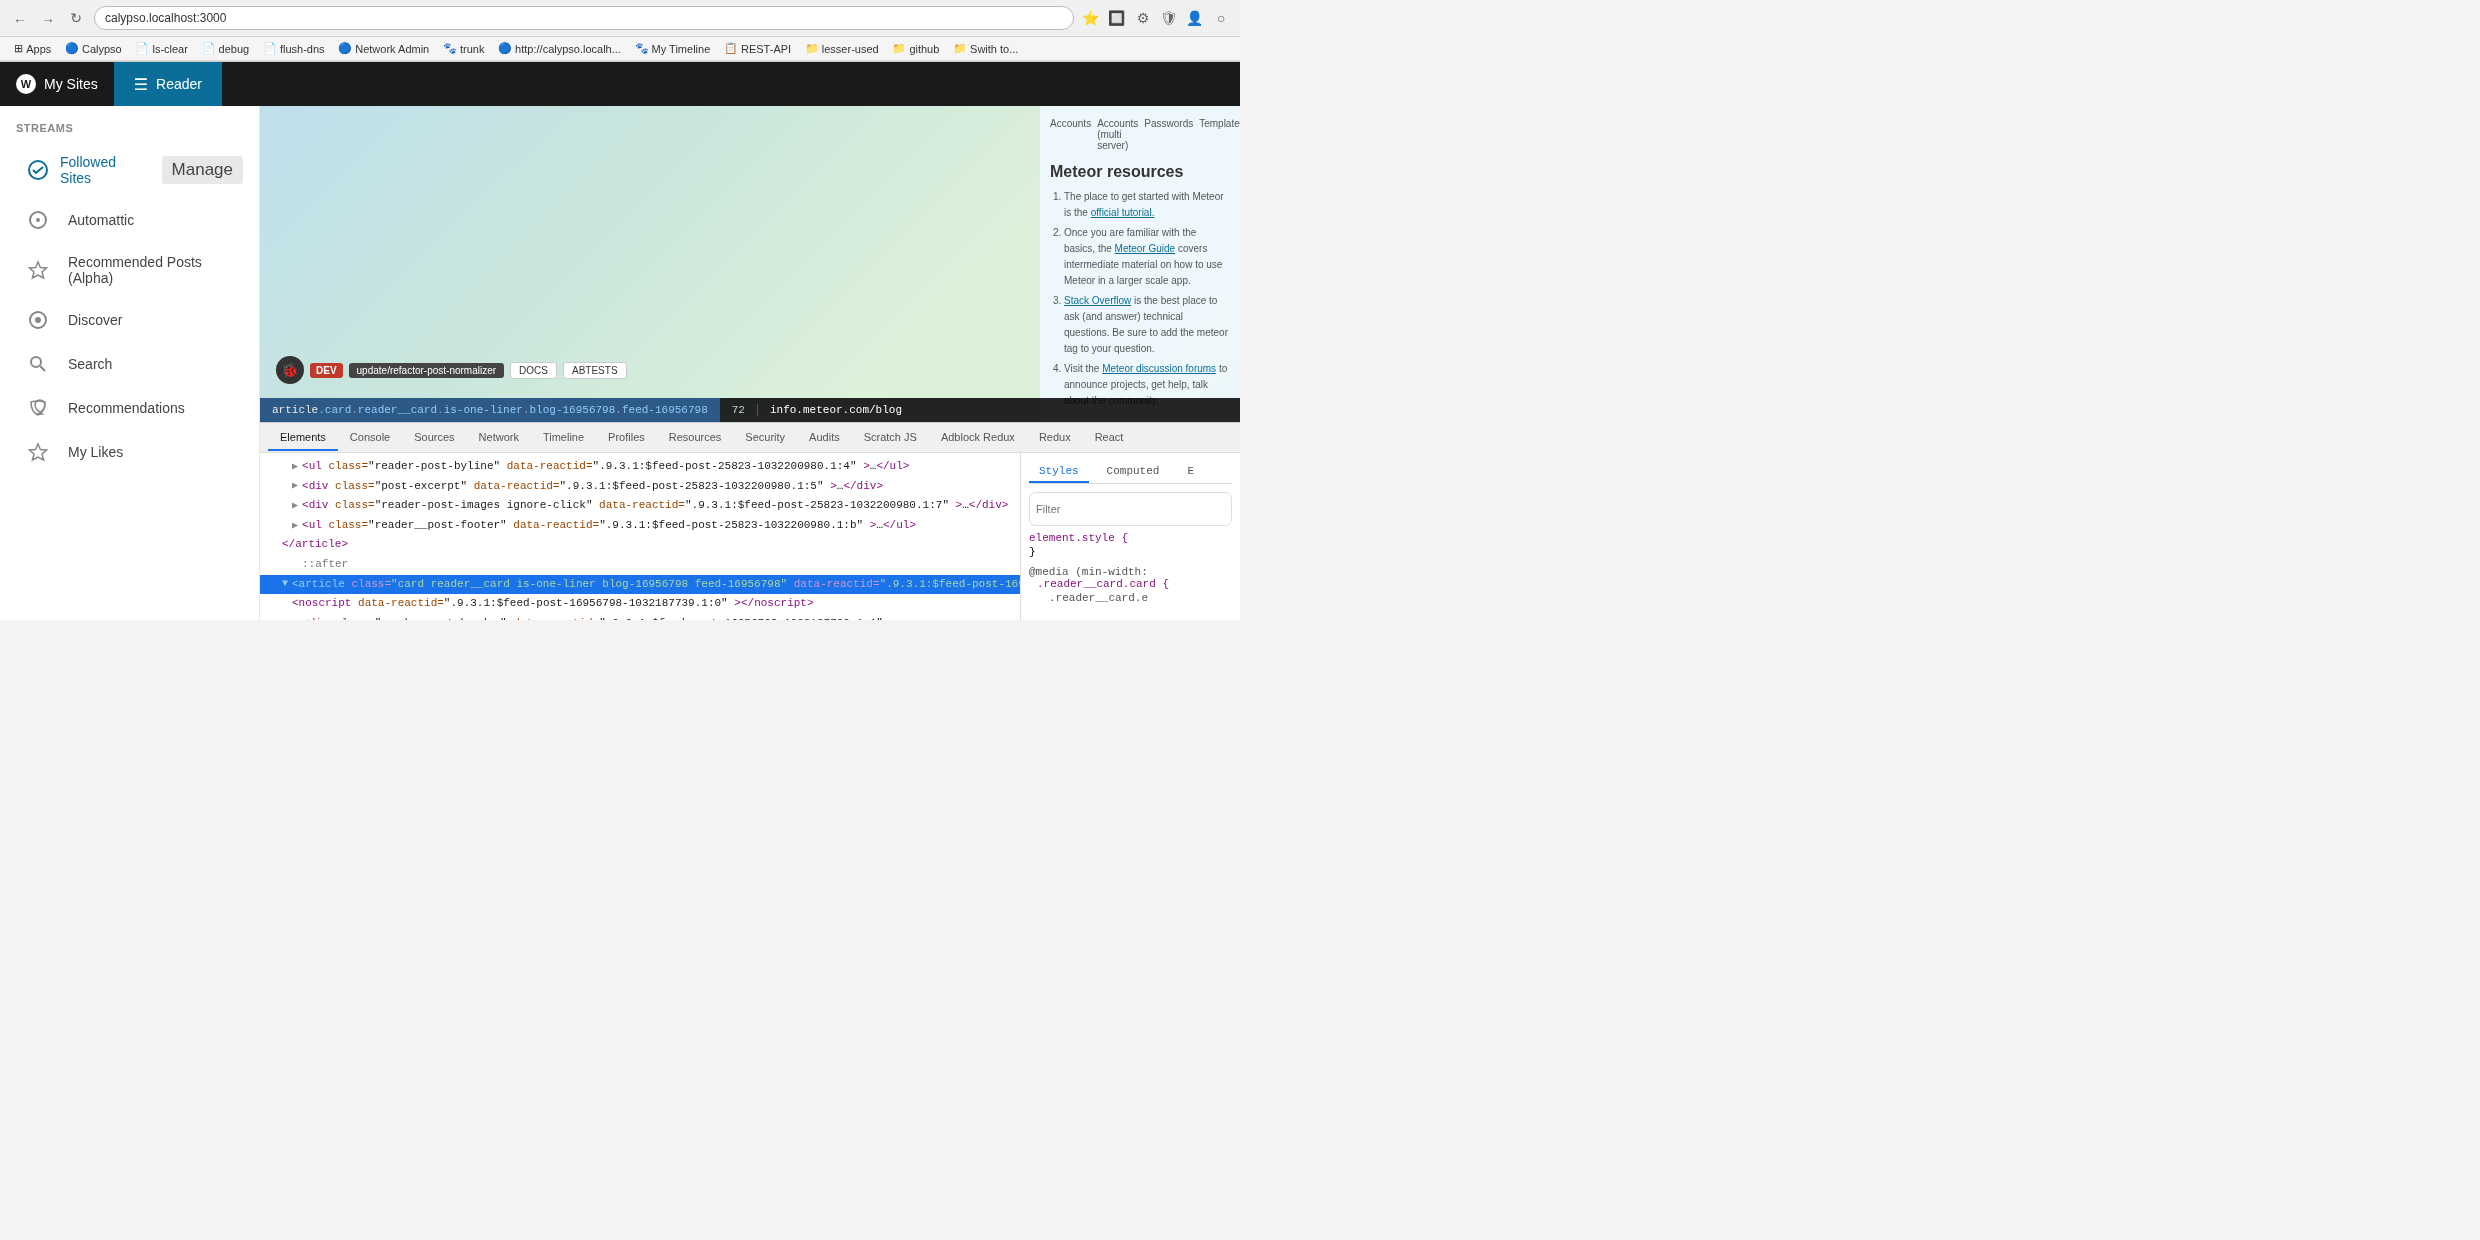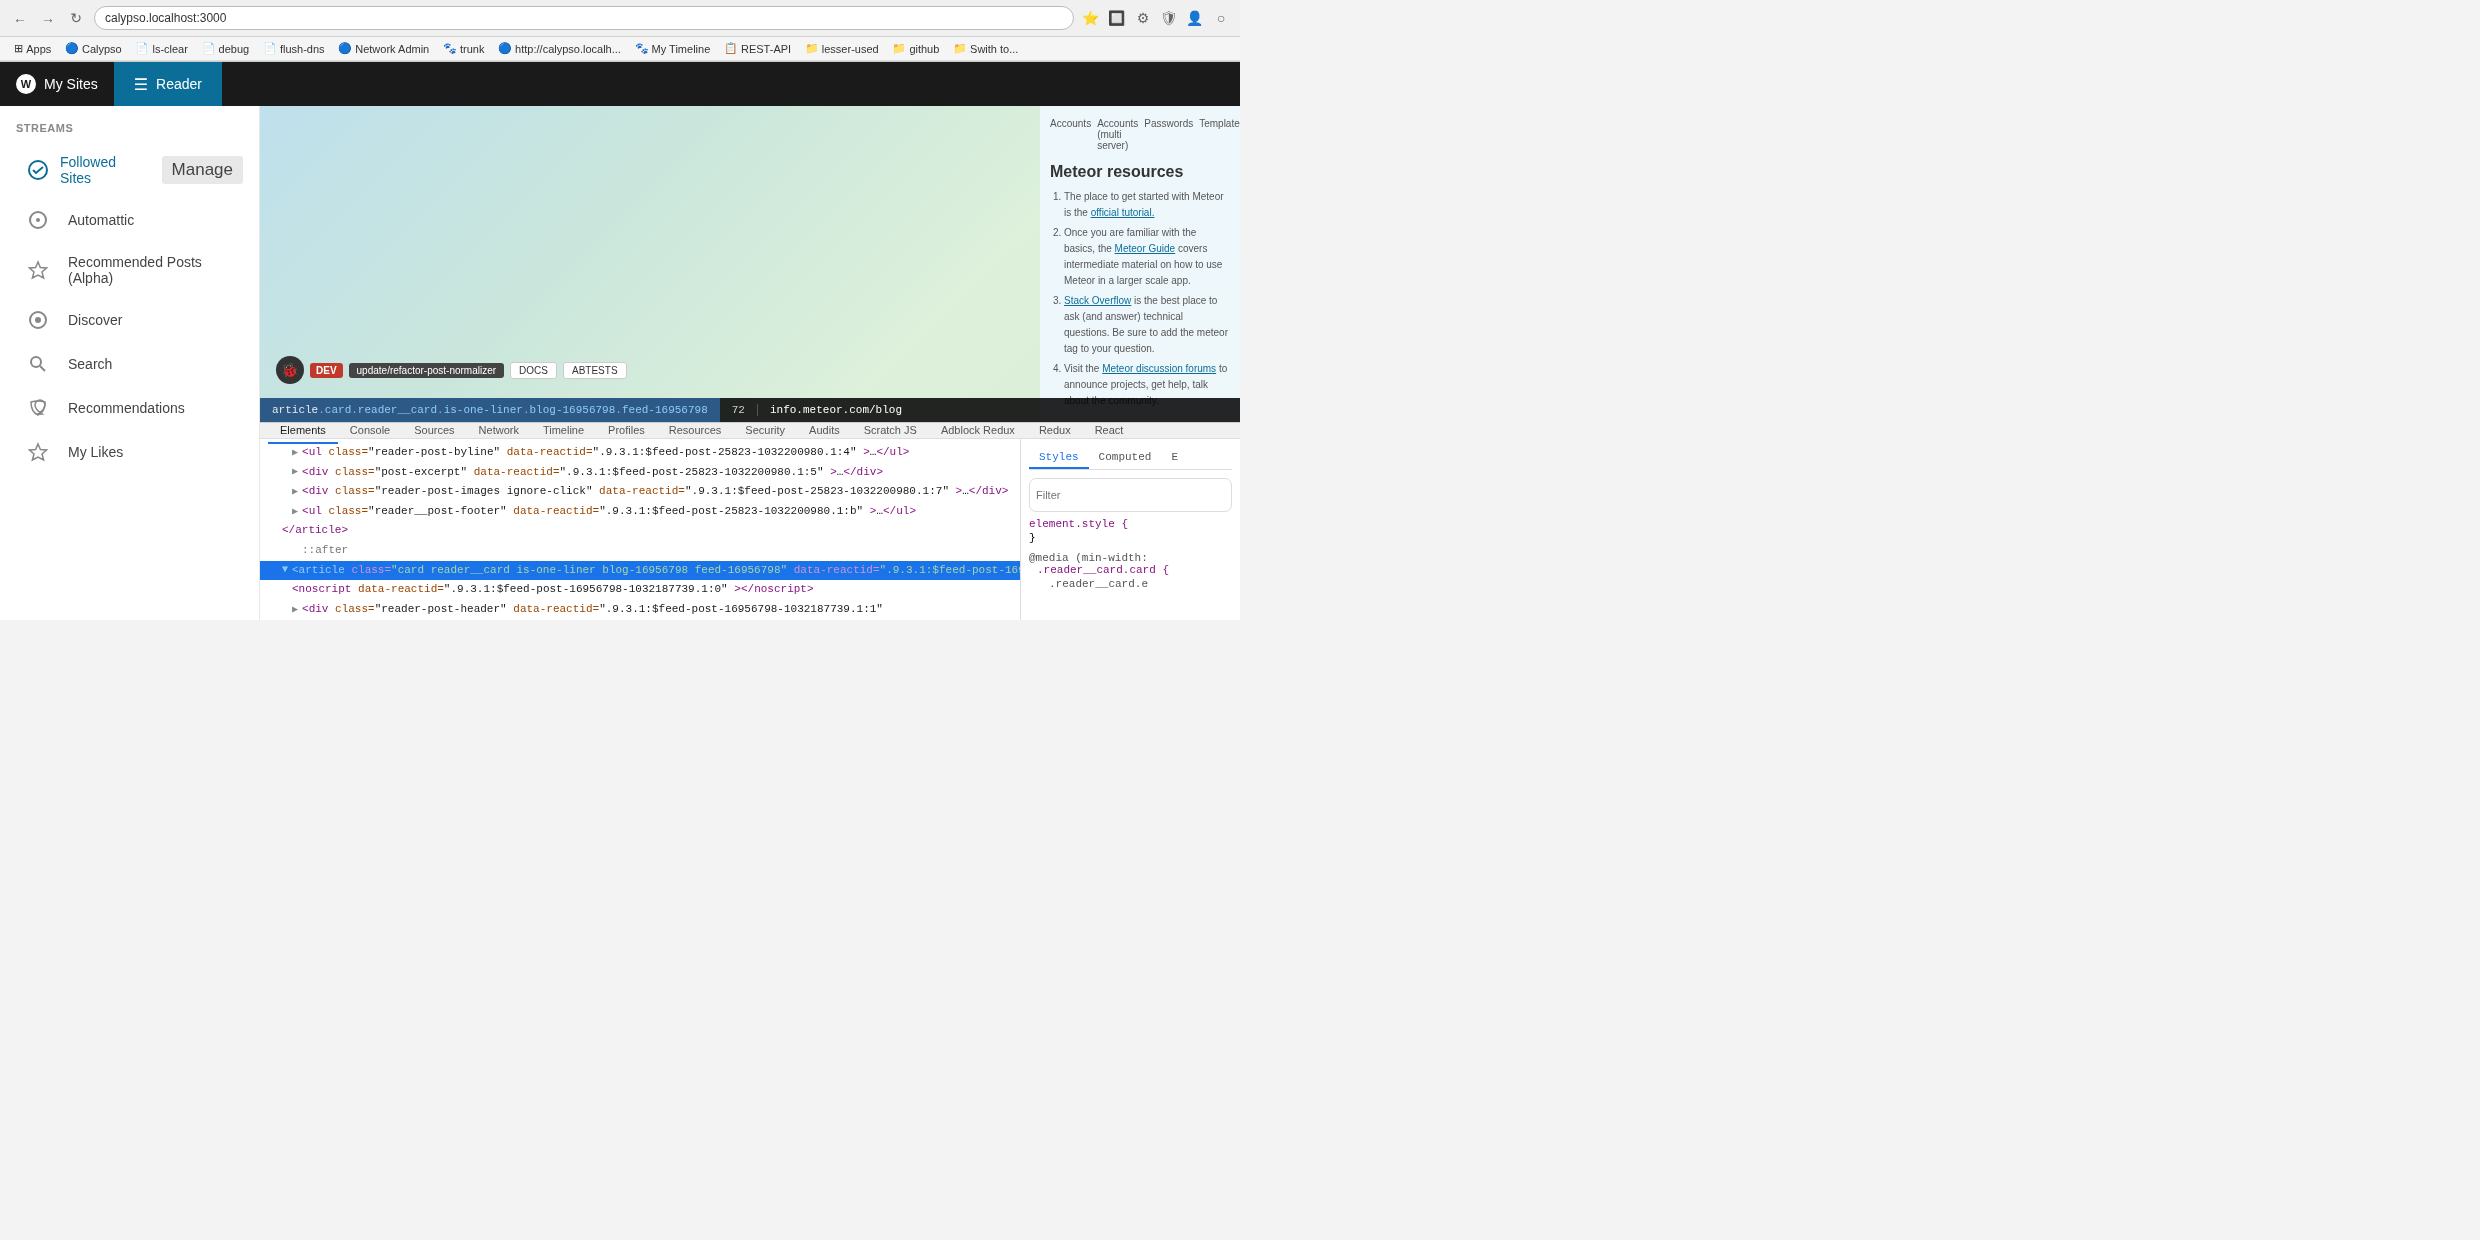--- a/index.html
+++ b/index.html
@@ -55,21 +55,21 @@
     .meteor-resources h3 { font-size: 16px; font-weight: 600; margin-bottom: 8px; color: #333; }
     .meteor-resources ol { padding-left: 14px; font-size: 10px; color: #555; line-height: 1.6; }
     .meteor-resources ol li { margin-bottom: 4px; }
     .meteor-resources ol a { color: #0b6e99; }
 
     .article-text { position: absolute; top: 0; left: 0; right: 0; bottom: 0; display: flex; align-items: flex-end; padding: 20px 40px; }
     .article-paragraph { font-size: 24px; line-height: 1.5; color: #333; max-width: 900px; }
 
     
     .devtools { position: absolute; bottom: 0; left: 0; right: 0; height: 200px; background: white; border-top: 1px solid #ccc; display: flex; flex-direction: column; }
-    .devtools-tabs { display: flex; align-items: center; background: #f0f0f0; border-bottom: 1px solid #ddd; padding: 0 8px; height: 16px; gap: 0; }
+    .devtools-tabs { display: flex; align-items: center; background: #f0f0f0; border-bottom: 1px solid #ddd; padding: 0 8px; height: 30px; gap: 0; }
     .devtools-tab { padding: 6px 12px; font-size: 11px; cursor: pointer; color: #555; border-bottom: 2px solid transparent; white-space: nowrap; }
     .devtools-tab.active { color: #1a1a1a; border-bottom-color: #1a73e8; }
 
     .devtools-content { flex: 1; display: flex; overflow: hidden; }
     .devtools-main { flex: 1; overflow-y: auto; font-family: 'Courier New', monospace; font-size: 11px; padding: 4px 0; }
     .devtools-styles { width: 220px; border-left: 1px solid #ddd; padding: 8px; font-size: 11px; font-family: 'Courier New', monospace; overflow-y: auto; }
 
     .code-line { padding: 1px 8px; line-height: 1.6; white-space: nowrap; display: flex; align-items: center; gap: 4px; }
     .code-line.highlighted { background: #1a73e8; color: white; }
     .code-line.highlighted .html-tag { color: #90caf9; }
@@ -91,21 +91,21 @@
 
     
     .dev-indicator { position: absolute; bottom: 238px; left: 16px; display: flex; align-items: center; gap: 6px; z-index: 10; }
     .dev-bug-icon { width: 28px; height: 28px; background: #333; border-radius: 50%; display: flex; align-items: center; justify-content: center; color: white; font-size: 14px; }
     .dev-badge { background: #c0392b; color: white; font-size: 10px; font-weight: 700; padding: 2px 6px; border-radius: 3px; }
     .dev-branch { background: #444; color: white; font-size: 10px; padding: 2px 8px; border-radius: 3px; }
     .dev-docs-btn { background: white; border: 1px solid #ccc; color: #333; font-size: 10px; padding: 2px 8px; border-radius: 3px; cursor: pointer; }
     .dev-ab-btn { background: white; border: 1px solid #ccc; color: #333; font-size: 10px; padding: 2px 8px; border-radius: 3px; cursor: pointer; }
 
     
-    .styles-tabs { display: flex; gap: 0; border-bottom: 1px solid #ddd; margin-bottom: 8px; }
+    .styles-tabs { display: flex; gap: 8px; border-bottom: 1px solid #ddd; margin-bottom: 8px; }
     .styles-tab { padding: 4px 10px; font-size: 11px; cursor: pointer; color: #555; border-bottom: 2px solid transparent; }
     .styles-tab.active { color: #1a73e8; border-bottom-color: #1a73e8; }
     .filter-input { width: 100%; padding: 10px 6px; border: 1px solid #ddd; border-radius: 7px; font-size: 11px; margin-bottom: 6px; }
     .style-rule { margin-bottom: 8px; }
     .style-selector { color: #881280; margin-bottom: 2px; }
 
     
     .sidebar::-webkit-scrollbar { width: 6px; }
     .sidebar::-webkit-scrollbar-track { background: transparent; }
     .sidebar::-webkit-scrollbar-thumb { background: #ccc; border-radius: 3px; }

